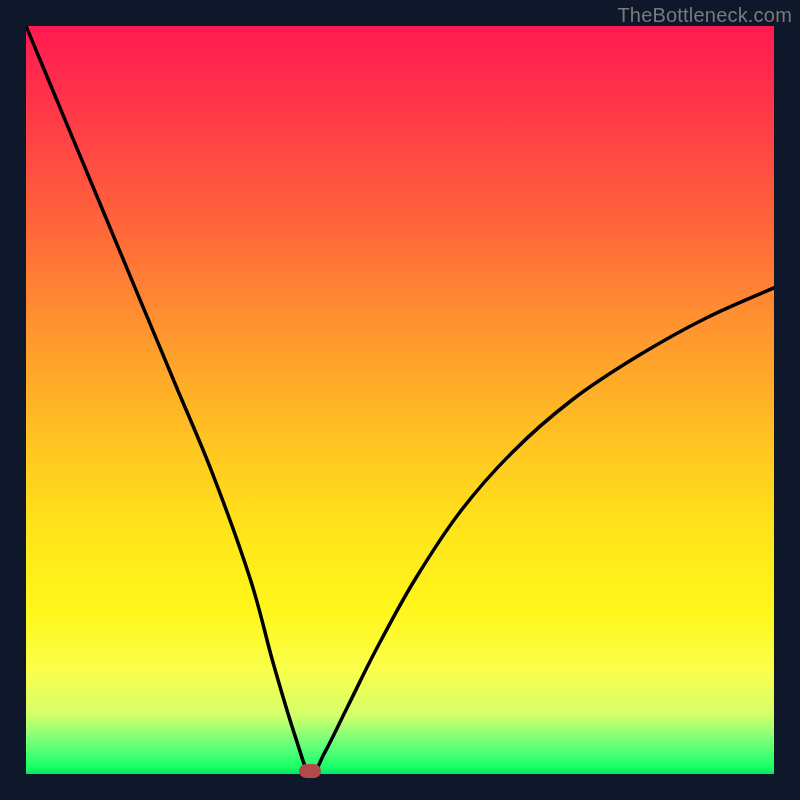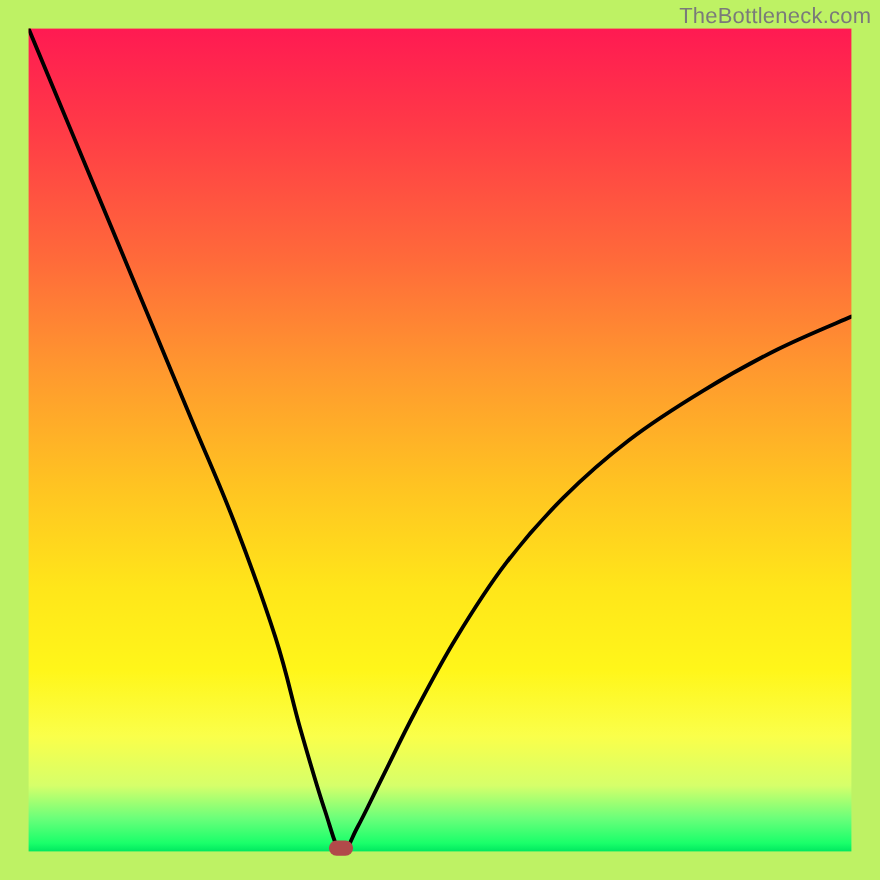--- a/index.html
+++ b/index.html
@@ -8,21 +8,21 @@
     width: 800px;
     height: 800px;
     background: #000;
     font-family: Arial, Helvetica, sans-serif;
     overflow: hidden;
   }
   .frame {
     position: relative;
     width: 800px;
     height: 800px;
-    background: #bef264;
+    background: #0f172a;
   }
   .plot-area {
     position: absolute;
     left: 26px;
     top: 26px;
     width: 748px;
     height: 748px;
     
     background: linear-gradient(
       to bottom,

